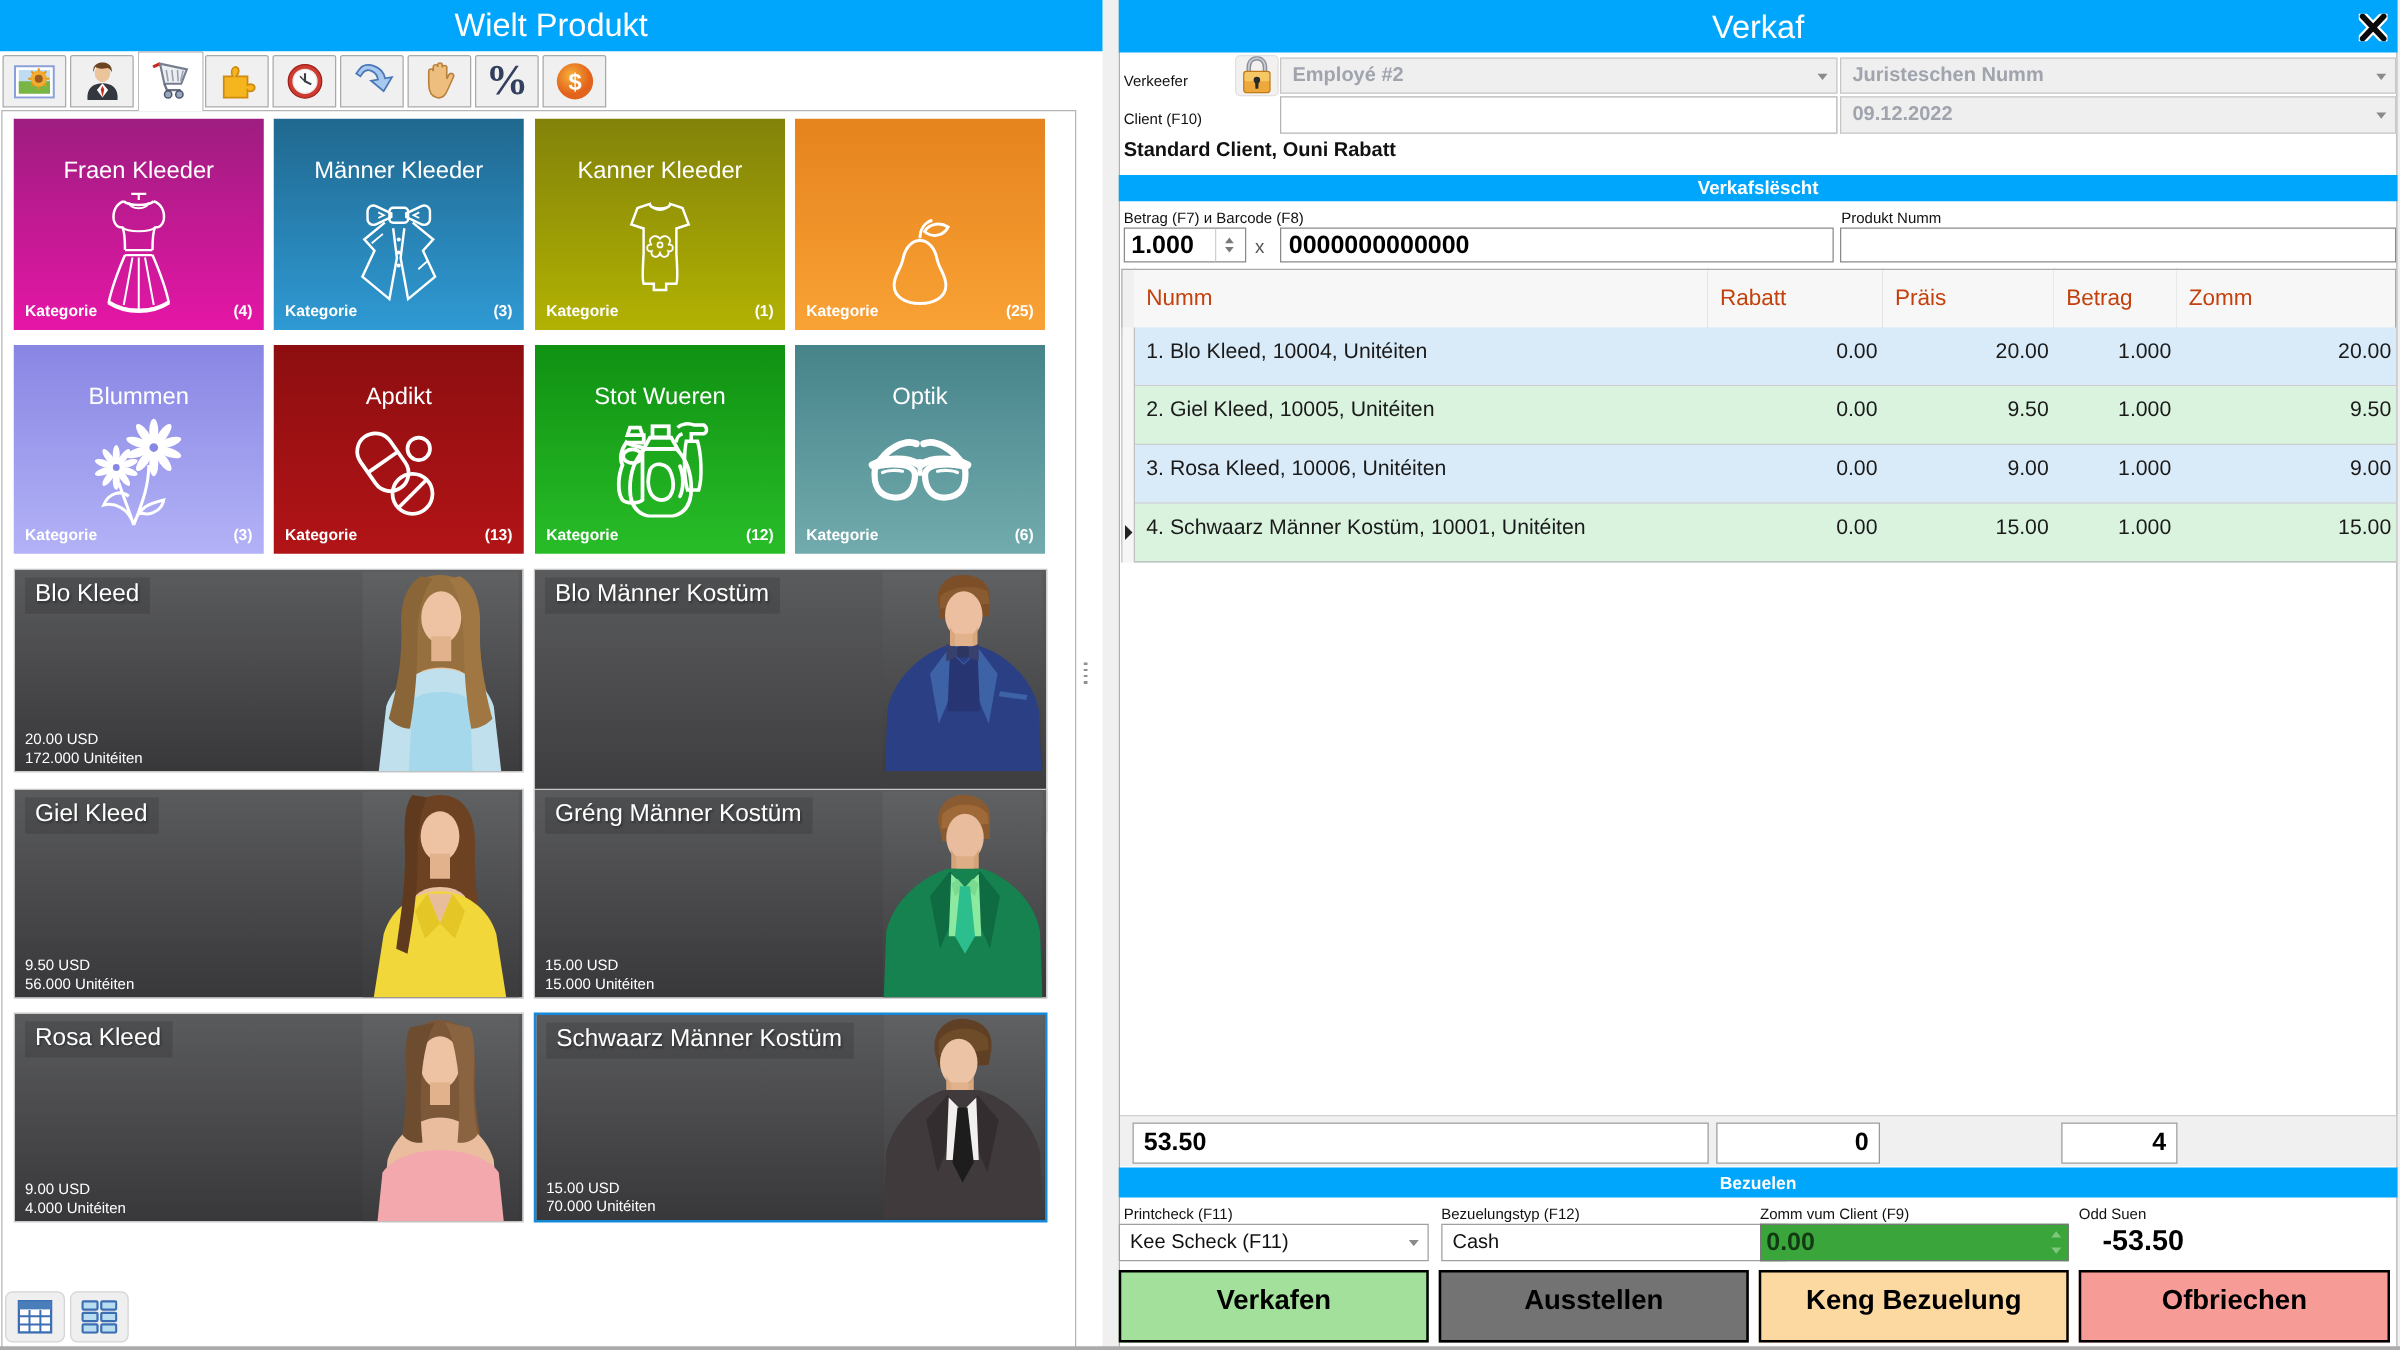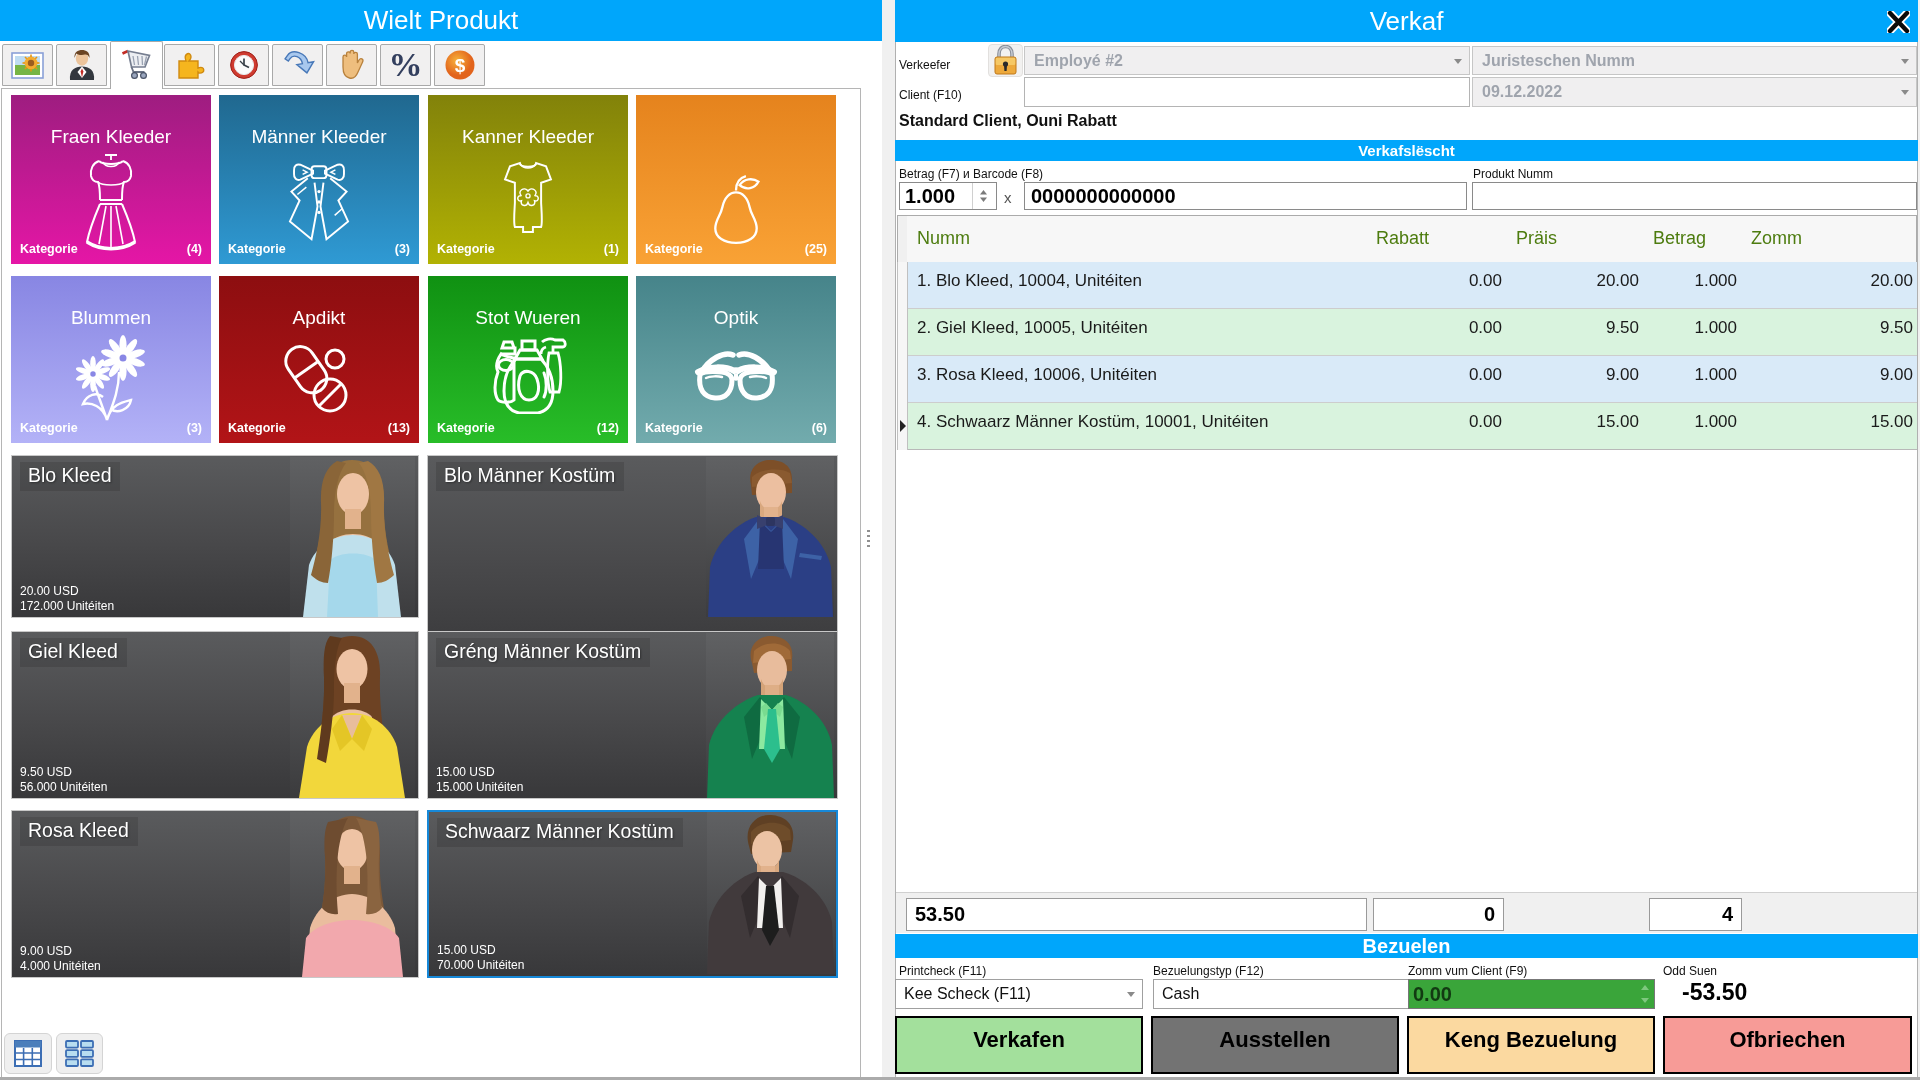--- a/index.html
+++ b/index.html
@@ -14,21 +14,21 @@
 .cat svg.ic{position:absolute;left:50%;transform:translateX(-50%)}
 .prod{position:absolute;background:linear-gradient(180deg,#5a5b5d 0%,#48484a 55%,#38383a 100%);border:1px solid #c8c8c8;overflow:hidden}
 .prod .ttl{position:absolute;top:6px;left:8px;color:#fff;font-size:19.5px;padding:2px 9px 4px 8px;background:rgba(22,22,22,.17);text-shadow:1px 1px 2px rgba(0,0,0,.4)}
 .prod .plus{position:absolute;top:5px;right:9px;color:#a5db6e;font-size:21px;font-weight:400}
 .prod .pr{position:absolute;left:8px;color:#fff;font-size:12px;line-height:14.5px}
 .lab{position:absolute;font-size:12px;color:#111}
 .combo{position:absolute;background:#f0eff0;border:1px solid #c6c6c6;color:#9fa4ad;font-size:16px;font-weight:700;line-height:27px;padding-left:9px}
 .combo .da,.dd .da{position:absolute;right:7px;top:50%;margin-top:-2px;width:0;height:0;border-left:4px solid transparent;border-right:4px solid transparent;border-top:5px solid #8a8a8a}
 .inp{position:absolute;background:#fff;border:1px solid #b4b4b4}
 .dd{position:absolute;background:#fff;border:1px solid #a0a0a0;font-size:16px;font-weight:400;color:#111;line-height:28px;padding-left:8px}
-.hcell{position:absolute;top:215px;height:54px;background:#f7f7f7;border:1px solid #ababab;border-left:none;font-size:18px;color:#4d7c0f;line-height:45px;padding-left:10px}
+.hcell{position:absolute;top:215px;height:54px;background:#f7f7f7;border:1px solid #ababab;border-left:none;font-size:18px;color:#c2410c;line-height:45px;padding-left:10px}
 .rowt{position:absolute;font-size:17px;color:#1a1a1a;line-height:38px}
 .num{text-align:right}
 .btn{position:absolute;top:1016px;height:58px;border:2px solid #000;font-size:22px;font-weight:700;color:#000;text-align:center;line-height:43px}
 </style></head><body>
 
 <div class="ab" style="left:0;top:0;width:882px;height:1080px;background:#fff"></div>
 <div class="ab bluebar" style="left:0;top:0;width:882px;height:41px;text-align:center;font-size:26px;line-height:41px">Wielt Produkt</div>
 <div class="ab" style="left:1px;top:88px;width:860px;height:991px;background:#fff;border:1px solid #b5b5b5"></div>
 
 <div class="tab" style="left:2px">
@@ -480,21 +480,21 @@
 <div class="rowt" style="left:917px;top:403px">4. Schwaarz Männer Kostüm, 10001, Unitéiten</div>
 <div class="rowt num" style="left:1366px;top:403px;width:136px">0.00</div>
 <div class="rowt num" style="left:1506px;top:403px;width:133px">15.00</div>
 <div class="rowt num" style="left:1643px;top:403px;width:94px">1.000</div>
 <div class="rowt num" style="left:1741px;top:403px;width:172px">15.00</div>
 
 <div class="ab" style="left:896px;top:892px;width:1021px;height:41px;background:#f0f0f0;border-top:1px solid #d0d0d0"></div>
 <div class="inp" style="left:906px;top:898px;width:461px;height:33px;border-color:#9a9a9a;font-size:20px;font-weight:700;line-height:31px;padding-left:8px">53.50</div>
 <div class="inp num" style="left:1373px;top:898px;width:131px;height:33px;border-color:#9a9a9a;font-size:20px;font-weight:700;line-height:31px;padding-right:8px">0</div>
 <div class="inp num" style="left:1649px;top:898px;width:93px;height:33px;border-color:#9a9a9a;font-size:20px;font-weight:700;line-height:31px;padding-right:8px">4</div>
-<div class="ab bluebar" style="left:895px;top:934px;width:1023px;height:24px;text-align:center;font-size:20px;font-weight:700;line-height:24px">Bezuelen</div>
+<div class="ab bluebar" style="left:895px;top:934px;width:1023px;height:24px;text-align:center;font-size:14px;font-weight:700;line-height:24px">Bezuelen</div>
 
 <div class="lab" style="left:899px;top:964px">Printcheck (F11)</div>
 <div class="lab" style="left:1153px;top:964px">Bezuelungstyp (F12)</div>
 <div class="lab" style="left:1408px;top:964px">Zomm vum Client (F9)</div>
 <div class="lab" style="left:1663px;top:964px">Odd Suen</div>
 <div class="dd" style="left:895px;top:979px;width:248px;height:30px">Kee Scheck (F11)<span class="da"></span></div>
 <div class="dd" style="left:1153px;top:979px;width:276px;height:30px">Cash<span class="da"></span></div>
 <div class="ab" style="left:1408px;top:979px;width:247px;height:30px;background:#3aa53a;border:1px solid #777;font-size:20px;font-weight:700;color:#123a12;line-height:28px;padding-left:4px">0.00</div>
 <svg class="ab" style="left:1638px;top:983px" width="14" height="22" viewBox="0 0 14 22">
     <path d="M7 2 L11 7 L3 7 Z" fill="#7ec87e"></path>

